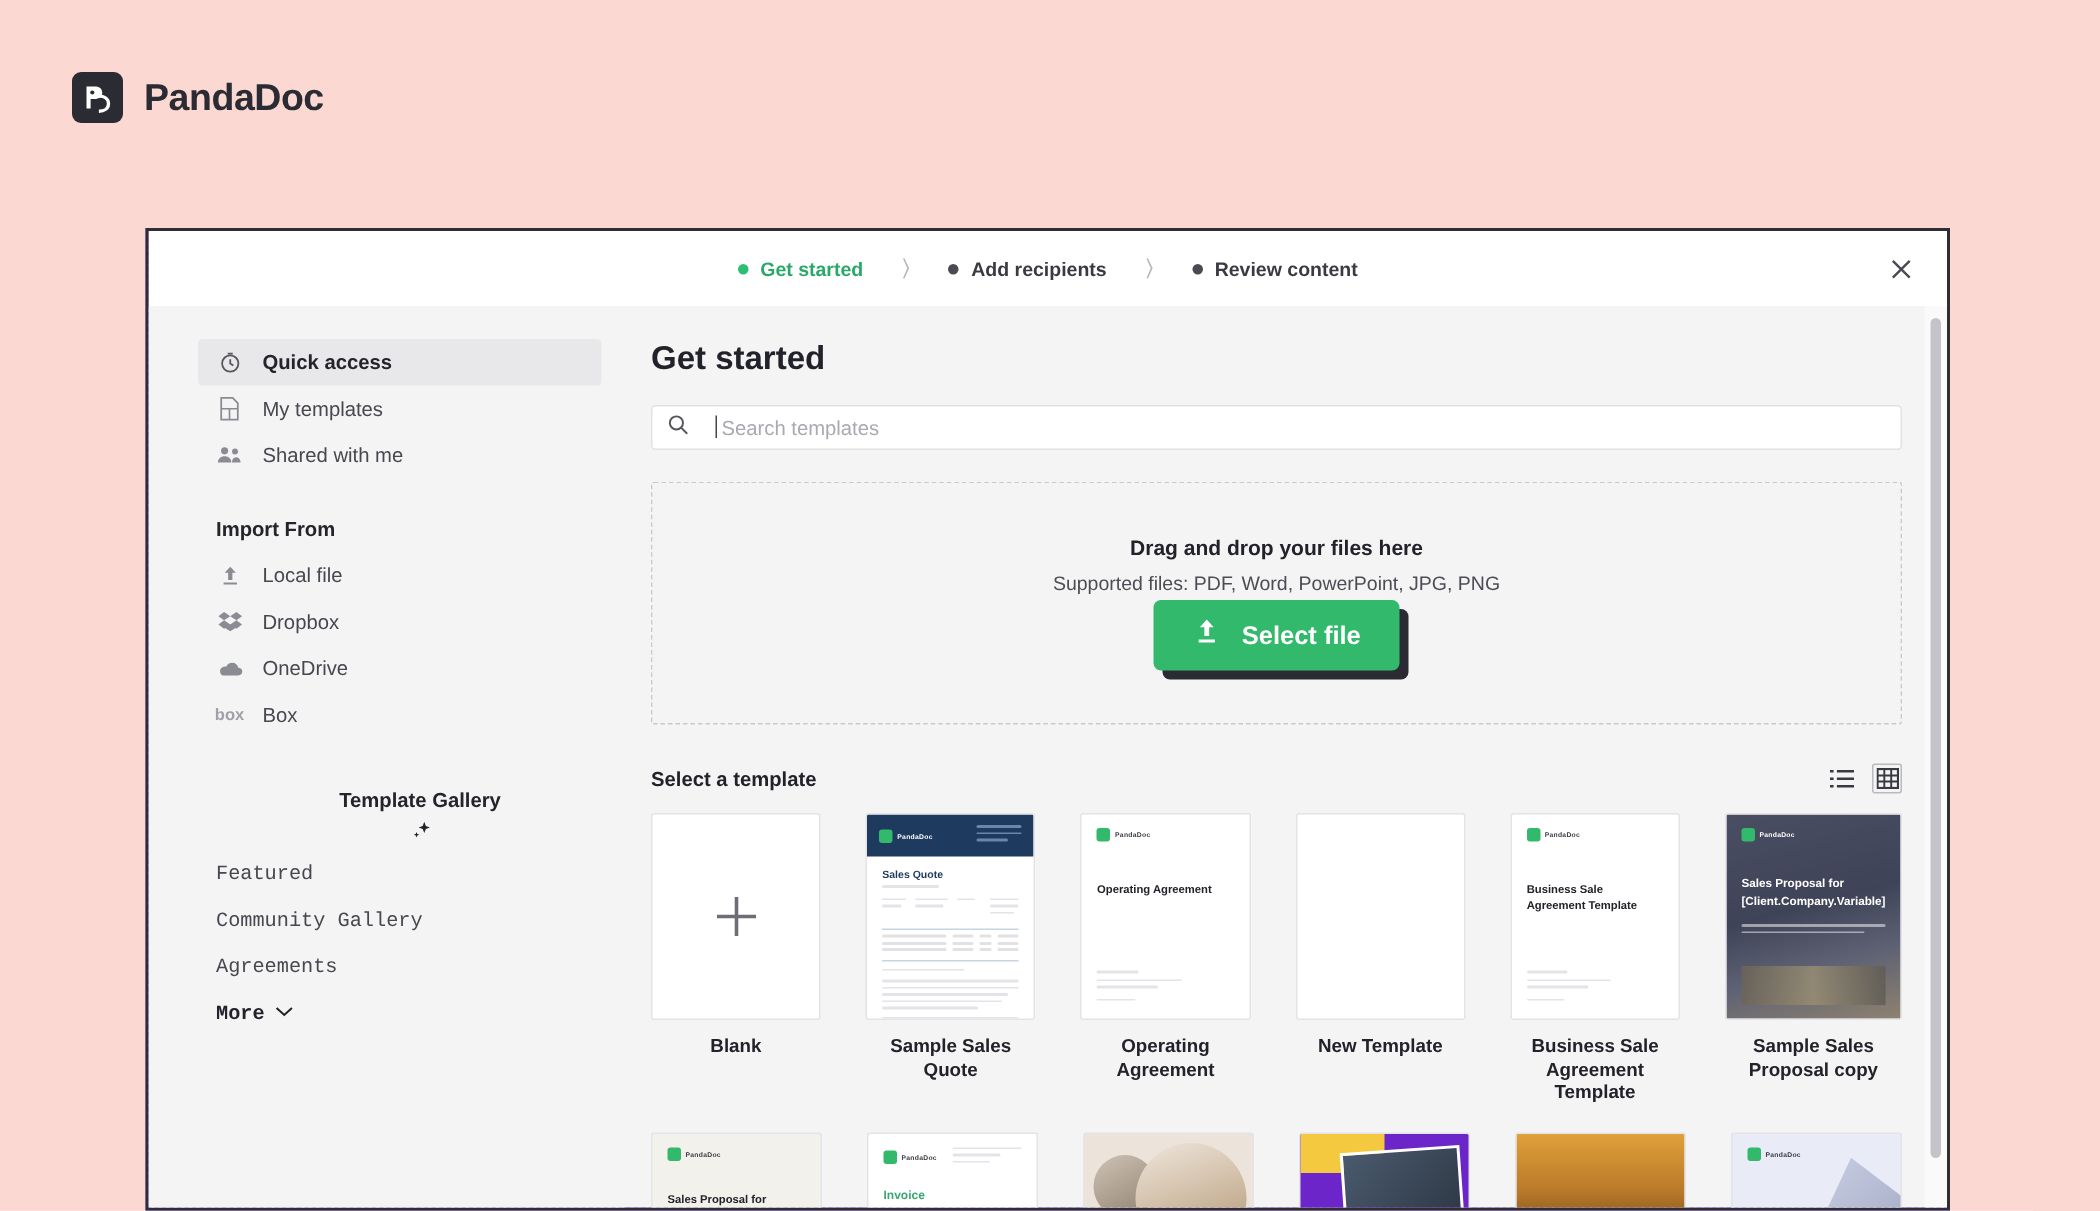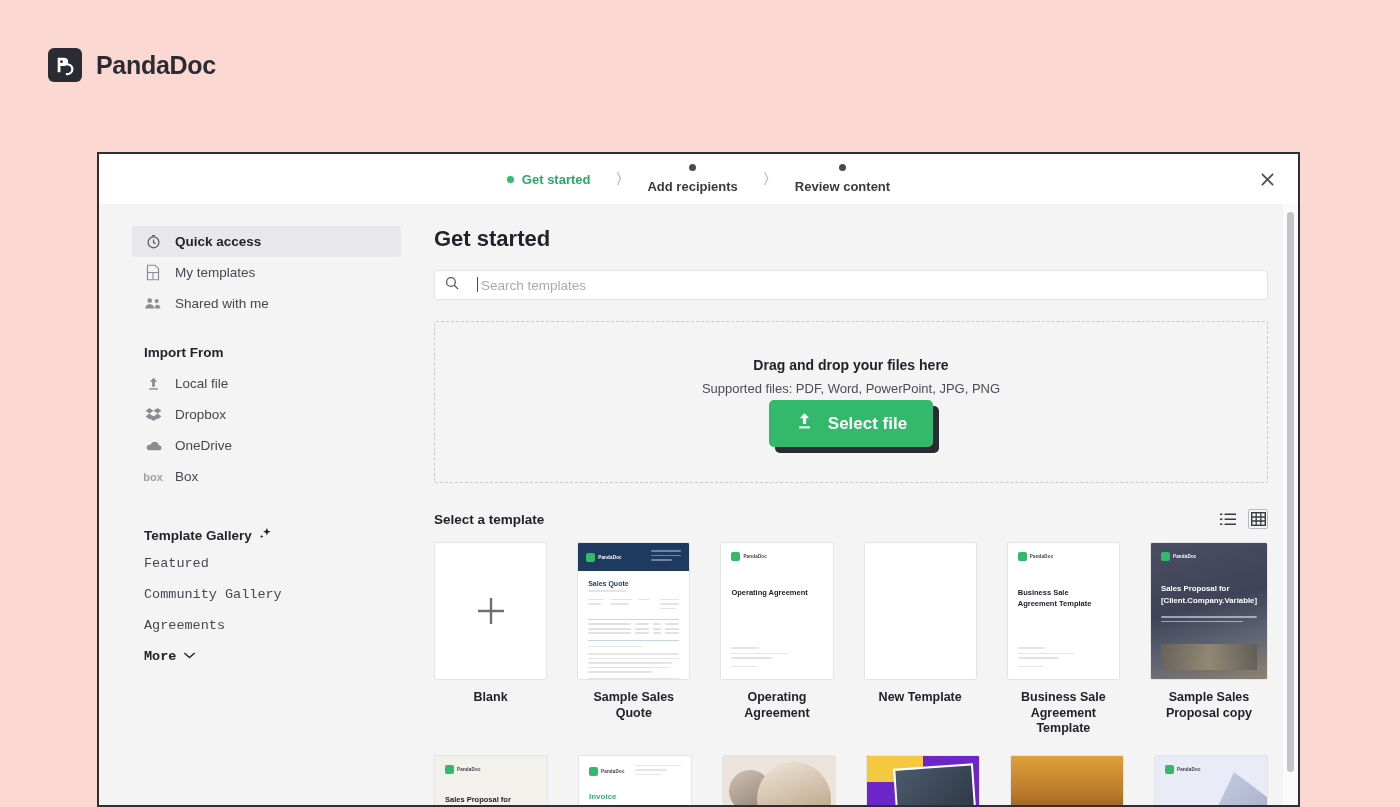--- a/index.html
+++ b/index.html
@@ -40,21 +40,21 @@
   
   .modal-header {
     height: 50px; background: #fff; position: relative;
     display: flex; align-items: center; justify-content: center;
   }
   .stepper { display: flex; align-items: center; gap: 0; }
   .step { display: flex; align-items: center; gap: 8px; padding: 0 14px; font-size: 13px; font-weight: bold; }
   .step .dot { width: 7px; height: 7px; border-radius: 50%; background: #4a4a52; display:block; }
   .step.active { color: #2aa86a; }
   .step.active .dot { background: #2cbf73; }
-  .step:not(.active) { color: #3a3a42; flex-direction: column; }
+  .step:not(.active) { color: #3a3a42; }
   .chev { color: #b5b5bc; font-size: 15px; padding: 0 12px 2px; }
   .close-btn {
     position: absolute; right: 18px; top: 50%; transform: translateY(-50%);
     width: 26px; height: 26px; display: flex; align-items: center; justify-content: center;
     cursor: pointer; color: #4a4a52;
   }
 
   
   .modal-body { display: flex; height: 605px; position: relative; background: #f4f4f5; }
 
@@ -65,21 +65,21 @@
     height: 31px; margin: 0 15px 0 33px; padding: 0 12px;
     font-size: 13.5px; color: #47474f; border-radius: 3px; cursor: pointer;
   }
   .nav-item.active { background: #e8e8ea; font-weight: bold; color: #24242b; }
   .nav-ic { width: 18px; height: 18px; display:flex; align-items:center; justify-content:center; flex:none; color:#8b8b93; }
   .sec-title {
     margin: 26px 0 8px 45px; font-size: 13.5px; font-weight: bold; color: #24242b;
   }
   .gallery-title {
     margin: 34px 0 4px 45px; font-size: 13.5px; font-weight: bold; color: #24242b;
-    display: flex; align-items: center; gap: 5px;
+    display: flex; align-items: center; gap: 5px; flex-direction: column;
   }
   .gal-link {
     margin: 0 0 0 45px; padding: 8px 0 8px 0; font-size: 13.5px; color: #47474f; cursor: pointer;
     display:flex; align-items:center; gap:7px;font-family:Liberation Mono, monospace;
   }
 
   
   .main { flex: 1; padding: 22px 30px 0 18px; overflow: hidden; position: relative; }
   .main-title { font-size: 22px; font-weight: bold; color: #22222a; margin-bottom: 18px; }
 

